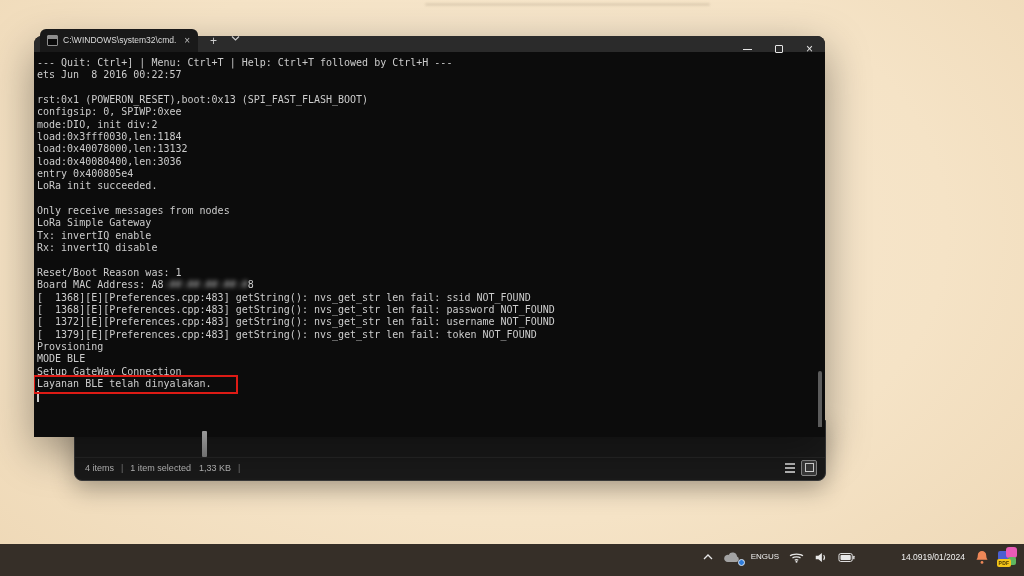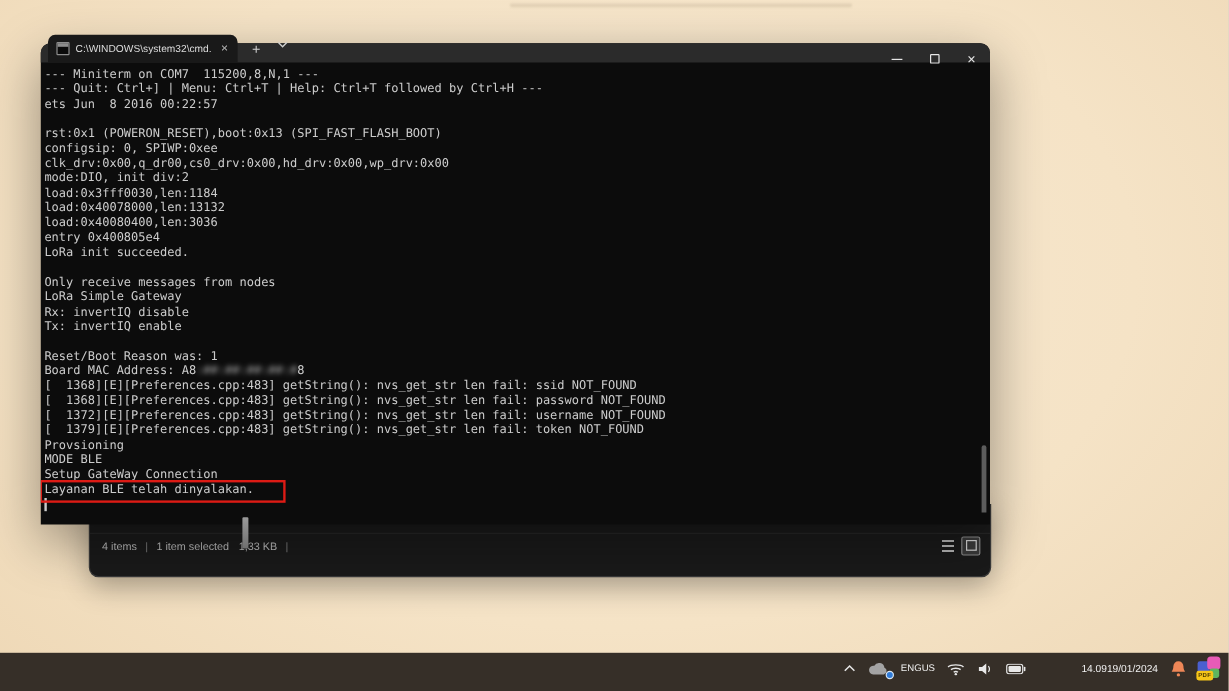--- a/index.html
+++ b/index.html
@@ -2,21 +2,21 @@
 <html><head>
 <meta charset="utf-8">
 <style>
   * { margin:0; padding:0; box-sizing:border-box; }
   html,body { width:1024px; height:576px; overflow:hidden; font-family:"Liberation Sans", sans-serif; }
   .desktop { position:relative; width:1024px; height:576px; background:radial-gradient(ellipse at 50% 40%, #f8e9d2 0%, #f5e3c6 60%, #eed8b6 100%); overflow:hidden; }
   .top-smudge { position:absolute; left:425px; top:3px; width:285px; height:3px; background:rgba(90,70,50,.12); border-radius:2px; filter:blur(1px); }
 
   
   .explorer { position:absolute; left:74px; top:420px; width:752px; height:61px; background:#1a1a1a; border:1px solid #3a3a3a; border-radius:0 0 8px 8px; z-index:5; box-shadow:0 8px 24px rgba(0,0,0,.3); }
-  .explorer-statusbar { position:absolute; left:0; right:0; bottom:16px; height:20px; display:flex; align-items:center; padding:0 8px 0 10px; border-top:1px solid rgba(255,255,255,.06); color:#b9b9b9; font-size:9px; }
+  .explorer-statusbar { position:absolute; left:0; right:0; bottom:3px; height:20px; display:flex; align-items:center; padding:0 8px 0 10px; border-top:1px solid rgba(255,255,255,.06); color:#b9b9b9; font-size:9px; }
   .explorer-statusbar .sep { margin:0 7px; color:#7c7c7c; }
   .explorer-statusbar .gap { width:8px; }
   .status-right { margin-left:auto; display:flex; align-items:center; gap:4px; }
   .details-view-icon { width:14px; height:14px; border-radius:2px; display:flex; align-items:center; justify-content:center; }
   .details-view-icon i { width:10px; height:10px; background:repeating-linear-gradient(#b5b5b5 0 2px, transparent 2px 4px); display:block; }
   .thumb-view-icon { width:16px; height:16px; background:#3a3a3a; border:1px solid #8a8a8a; border-radius:2px; display:flex; align-items:center; justify-content:center; }
   .thumb-view-icon i { width:9px; height:9px; border:1.5px solid #d6d6d6; display:block; }
   .explorer-scroll-remnant { position:absolute; left:202px; top:431px; width:5px; height:26px; background:linear-gradient(#9a9a9a,#6f6f6f); z-index:15; border-radius:1px; }
 
   
@@ -139,38 +139,36 @@
           </div>
         <div class="win-btn">
             <span class="glyph-close">×</span>
           </div>
       </div>
     </div>
 
     <div class="term-body">
       <div>
 
-      <div class="term-line">--- Miniterm on COM7  115200,8,N,1 ---</div>
           <div class="term-line">--- Quit: Ctrl+] | Menu: Ctrl+T | Help: Ctrl+T followed by Ctrl+H ---</div>
           <div class="term-line">ets Jun  8 2016 00:22:57</div>
           <div class="term-line"></div>
           <div class="term-line">rst:0x1 (POWERON_RESET),boot:0x13 (SPI_FAST_FLASH_BOOT)</div>
           <div class="term-line">configsip: 0, SPIWP:0xee</div>
-          <div class="term-line">clk_drv:0x00,q_dr00,cs0_drv:0x00,hd_drv:0x00,wp_drv:0x00</div>
           <div class="term-line">mode:DIO, init div:2</div>
           <div class="term-line">load:0x3fff0030,len:1184</div>
           <div class="term-line">load:0x40078000,len:13132</div>
           <div class="term-line">load:0x40080400,len:3036</div>
           <div class="term-line">entry 0x400805e4</div>
           <div class="term-line">LoRa init succeeded.</div>
           <div class="term-line"></div>
           <div class="term-line">Only receive messages from nodes</div>
           <div class="term-line">LoRa Simple Gateway</div>
+          <div class="term-line">Tx: invertIQ enable</div>
           <div class="term-line">Rx: invertIQ disable</div>
-          <div class="term-line">Tx: invertIQ enable</div>
           <div class="term-line"></div>
           <div class="term-line">Reset/Boot Reason was: 1</div>
         </div>
       <div class="term-line"><span>Board MAC Address: A8</span><span class="redacted">:##:##:##:##:#</span><span>8</span></div>
       <div>
 
       <div class="term-line">[  1368][E][Preferences.cpp:483] getString(): nvs_get_str len fail: ssid NOT_FOUND</div>
           <div class="term-line">[  1368][E][Preferences.cpp:483] getString(): nvs_get_str len fail: password NOT_FOUND</div>
           <div class="term-line">[  1372][E][Preferences.cpp:483] getString(): nvs_get_str len fail: username NOT_FOUND</div>
           <div class="term-line">[  1379][E][Preferences.cpp:483] getString(): nvs_get_str len fail: token NOT_FOUND</div>

